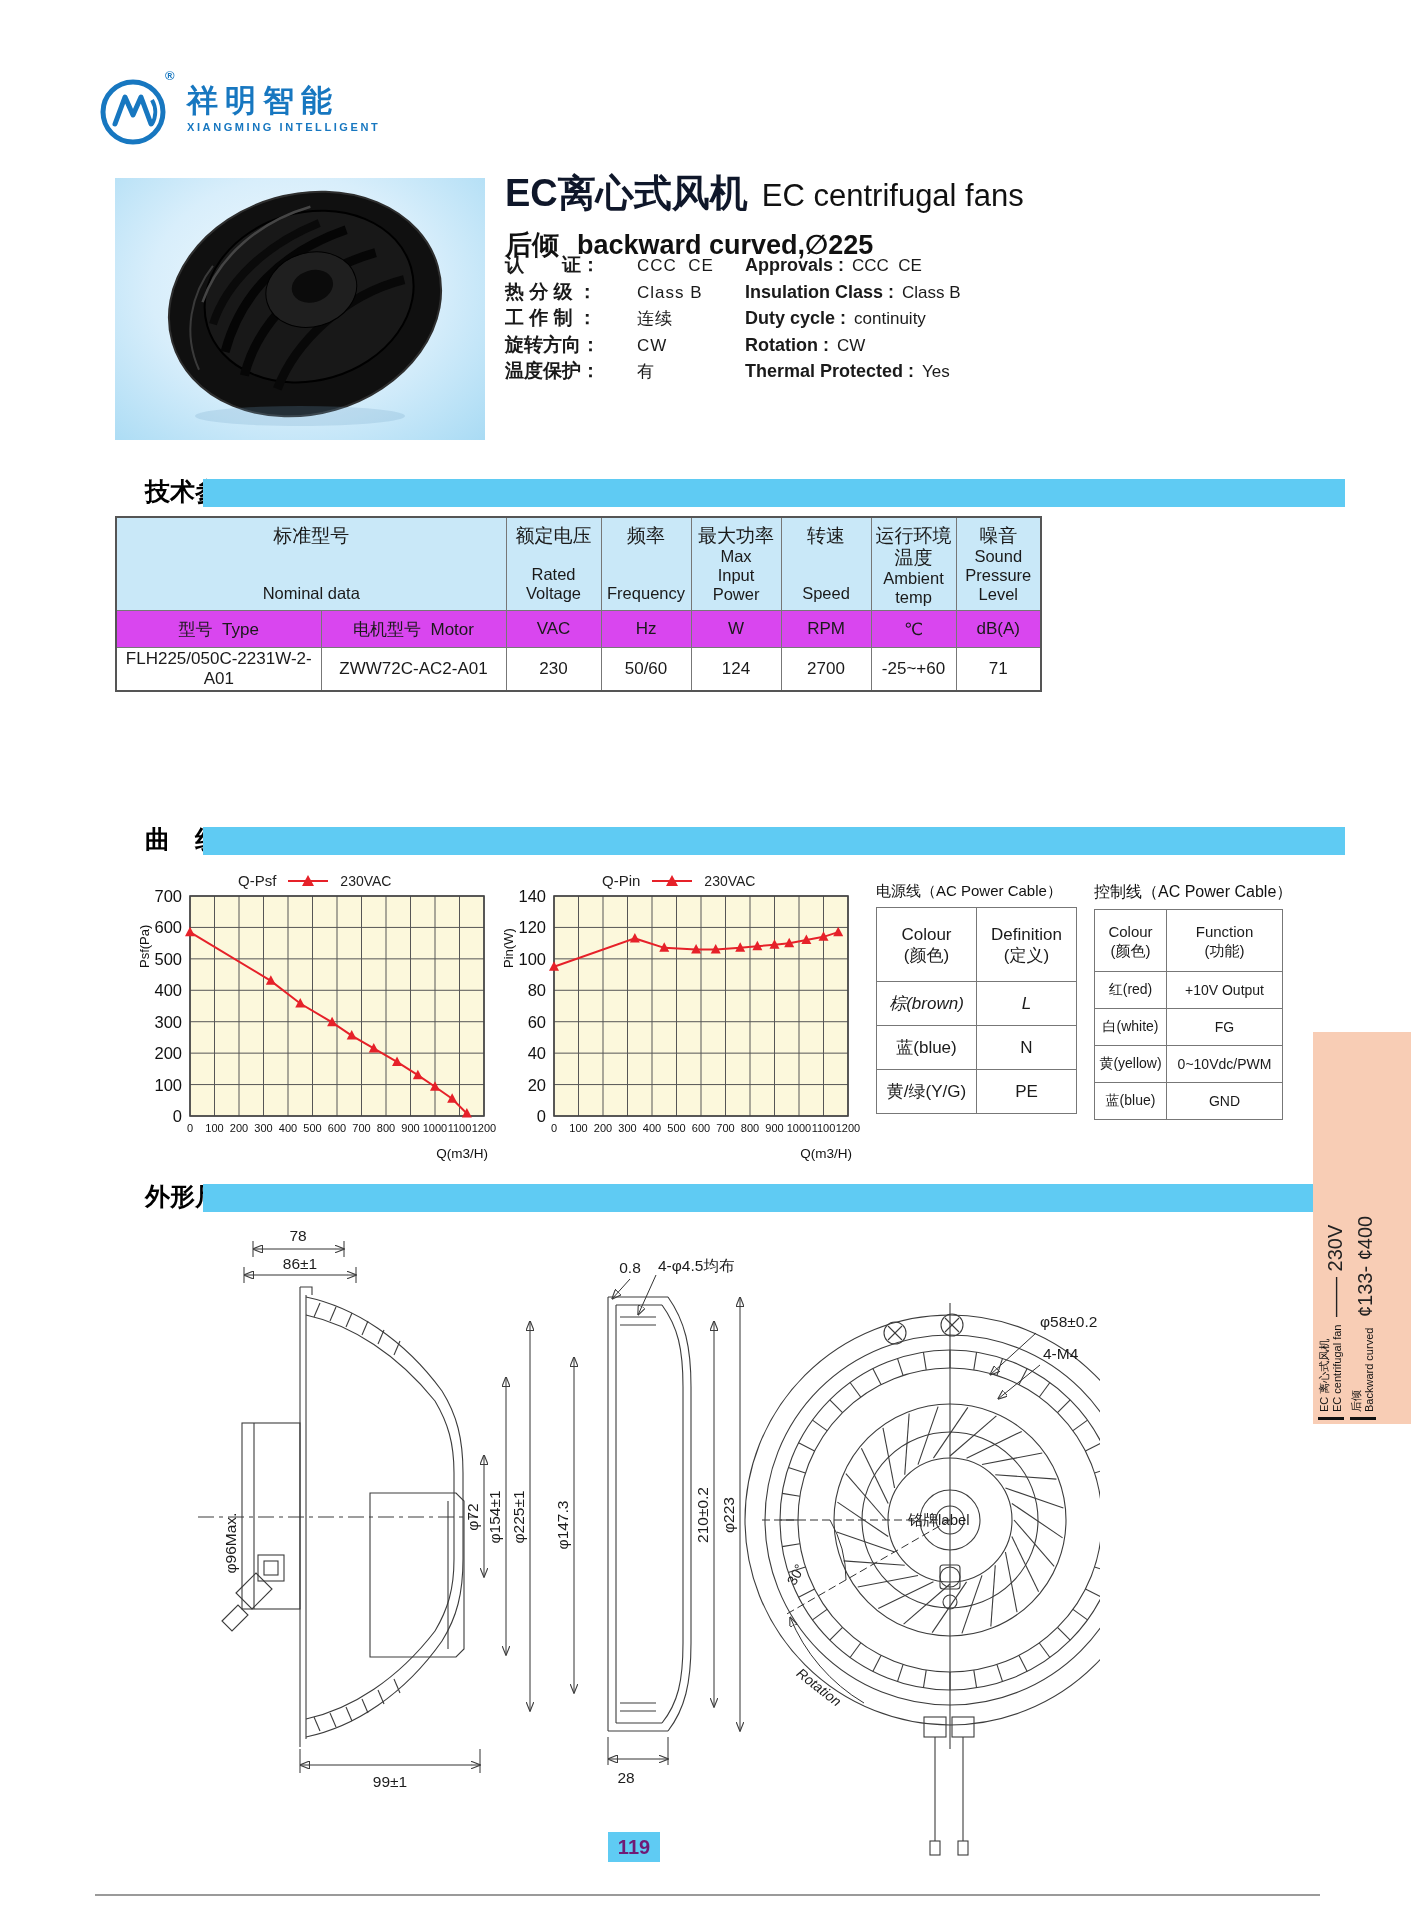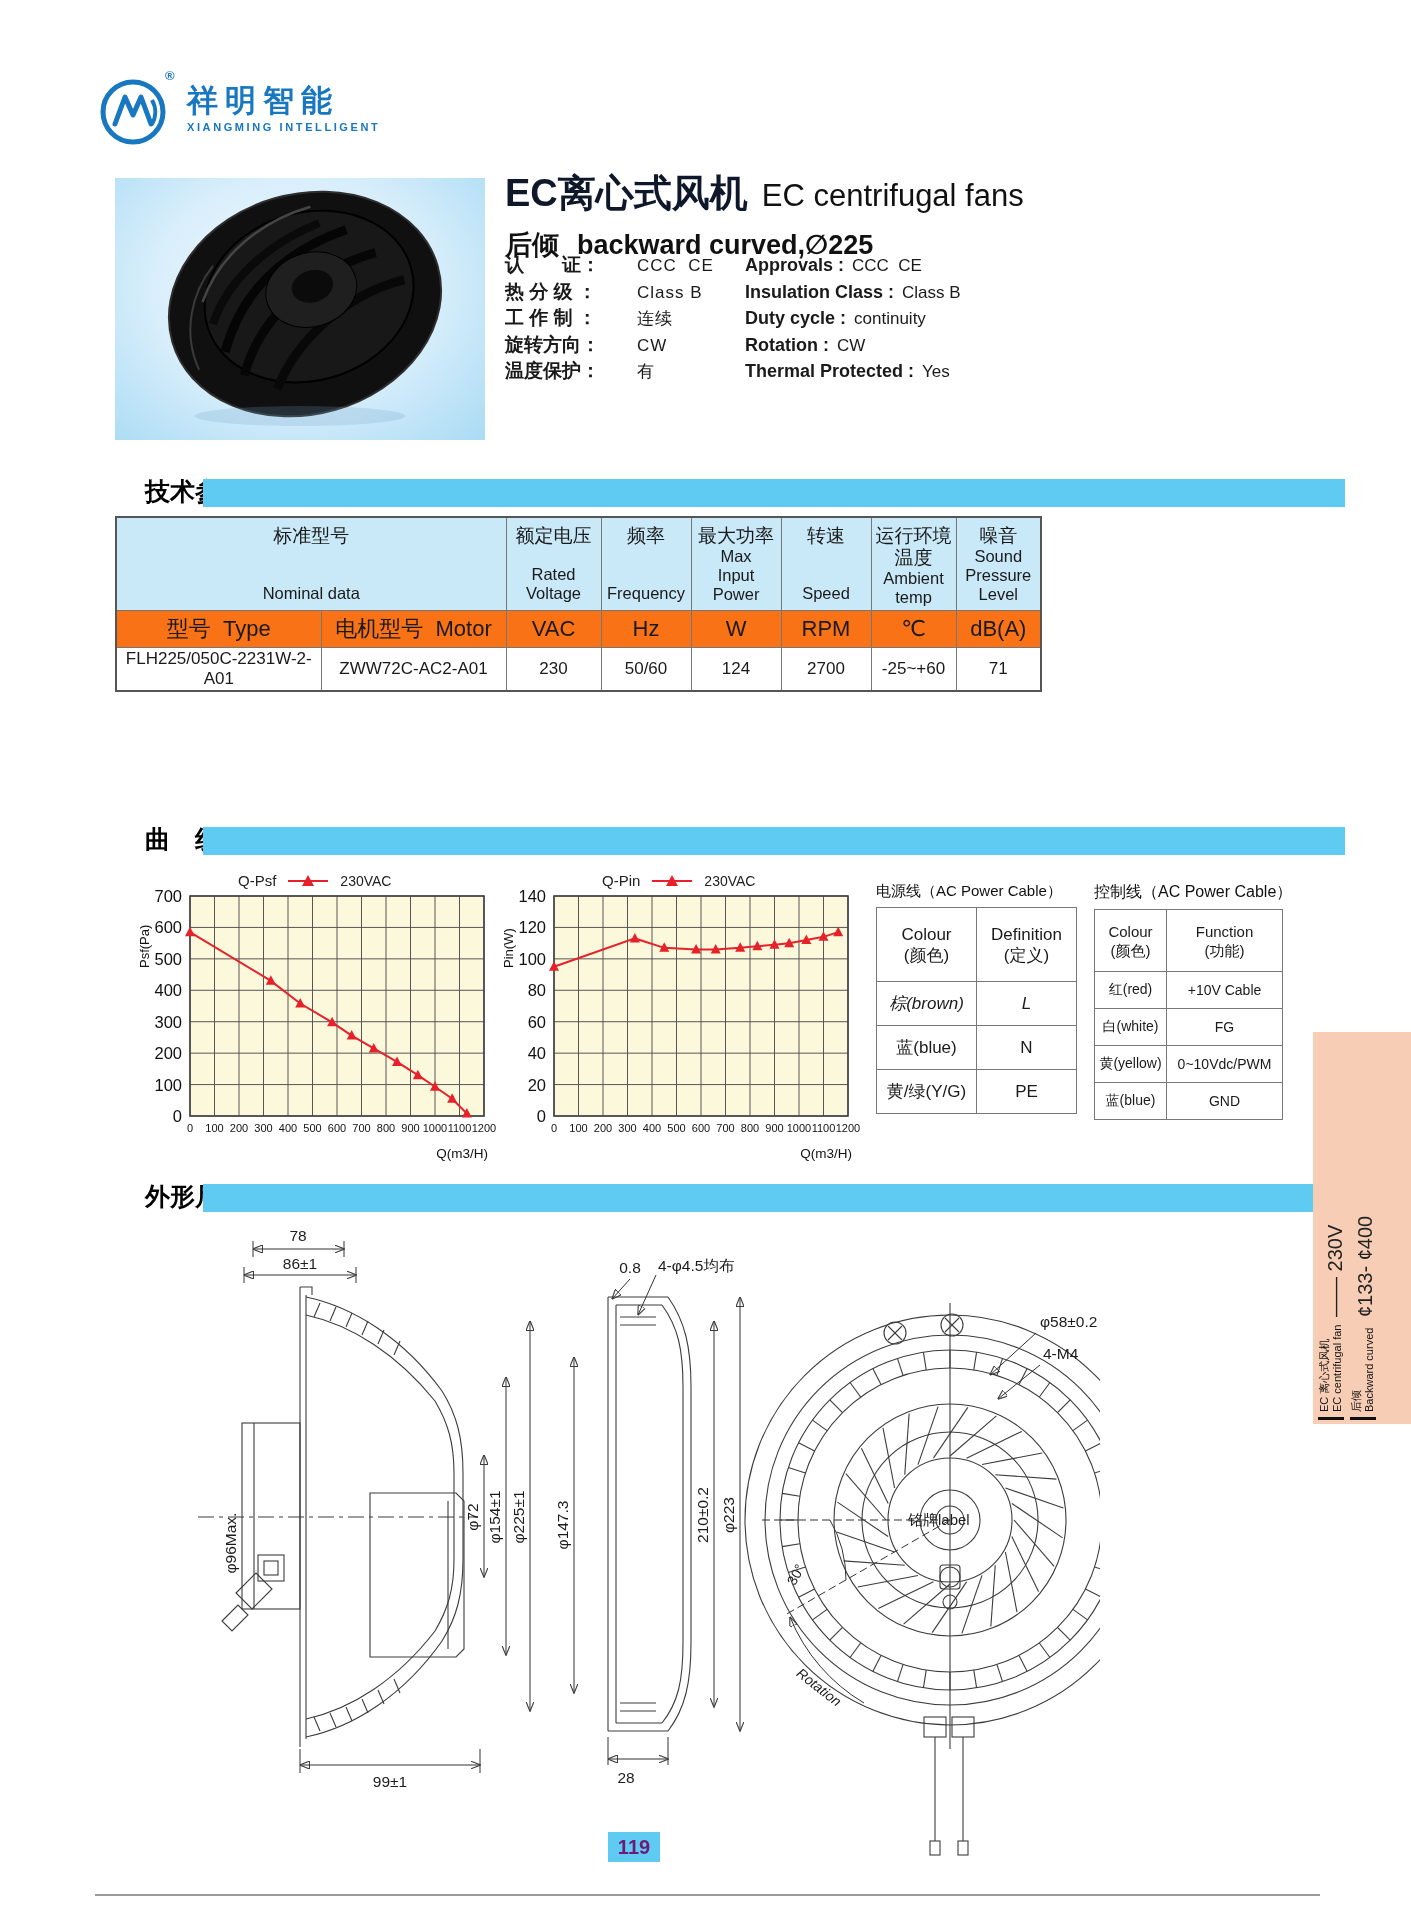--- a/index.html
+++ b/index.html
@@ -33,21 +33,21 @@
   .sec-bar{background:#5fcbf3;height:28px;}
 
   
   table.tech{border-collapse:collapse;table-layout:fixed;width:925px;}
   table.tech td{border:1px solid #777;text-align:center;vertical-align:middle;padding:0;}
   table.tech{border:2px solid #555;}
   .th-cell{background:#c9e8f8;height:92px;}
   .th-flex{display:flex;flex-direction:column;justify-content:space-between;height:78px;padding:7px 1px;}
   .th-cn{font-size:19px;white-space:pre-line;line-height:22px;}
   .th-en{font-size:16.5px;white-space:pre-line;line-height:19px;}
-  .unit-cell{background:#f97316;height:36px;font-size:22px;white-space:pre;}
+  .unit-cell{background:#d946ef;height:36px;font-size:17px;white-space:pre;}
   .data-cell{height:42px;font-size:17px;background:#fff;}
 
   
   .chart-box{width:360px;height:300px;}
   .chart-head{position:absolute;top:10px;left:102px;display:flex;align-items:center;gap:12px;}
   .chart-title{font-size:15px;color:#222;}
   .leg{position:relative;width:40px;height:12px;}
   .leg .lline{position:absolute;top:5px;left:0;width:40px;height:2.5px;background:#e62129;}
   .leg .ltri{position:absolute;top:0;left:14px;width:0;height:0;border-left:6px solid transparent;border-right:6px solid transparent;border-bottom:11px solid #e62129;}
   .leg-text{font-size:14px;color:#222;}
@@ -401,21 +401,21 @@
           <col style="width:72px">
           <col style="width:116px">
         </colgroup>
       <tbody>
           <tr style="height:62px;">
         <td class="cab-h"><span>Colour</span><br><span>(颜色)</span></td>
         <td class="cab-h"><span>Function</span><br><span>(功能)</span></td>
       </tr>
       <tr style="height:37px;">
             <td class="cab-c">红(red)</td>
-            <td class="cab-c">+10V Cable</td>
+            <td class="cab-c">+10V Output</td>
           </tr>
       <tr style="height:37px;">
             <td class="cab-c">白(white)</td>
             <td class="cab-c">FG</td>
           </tr>
       <tr style="height:37px;">
             <td class="cab-c">黄(yellow)</td>
             <td class="cab-c">0~10Vdc/PWM</td>
           </tr>
       <tr style="height:37px;">

